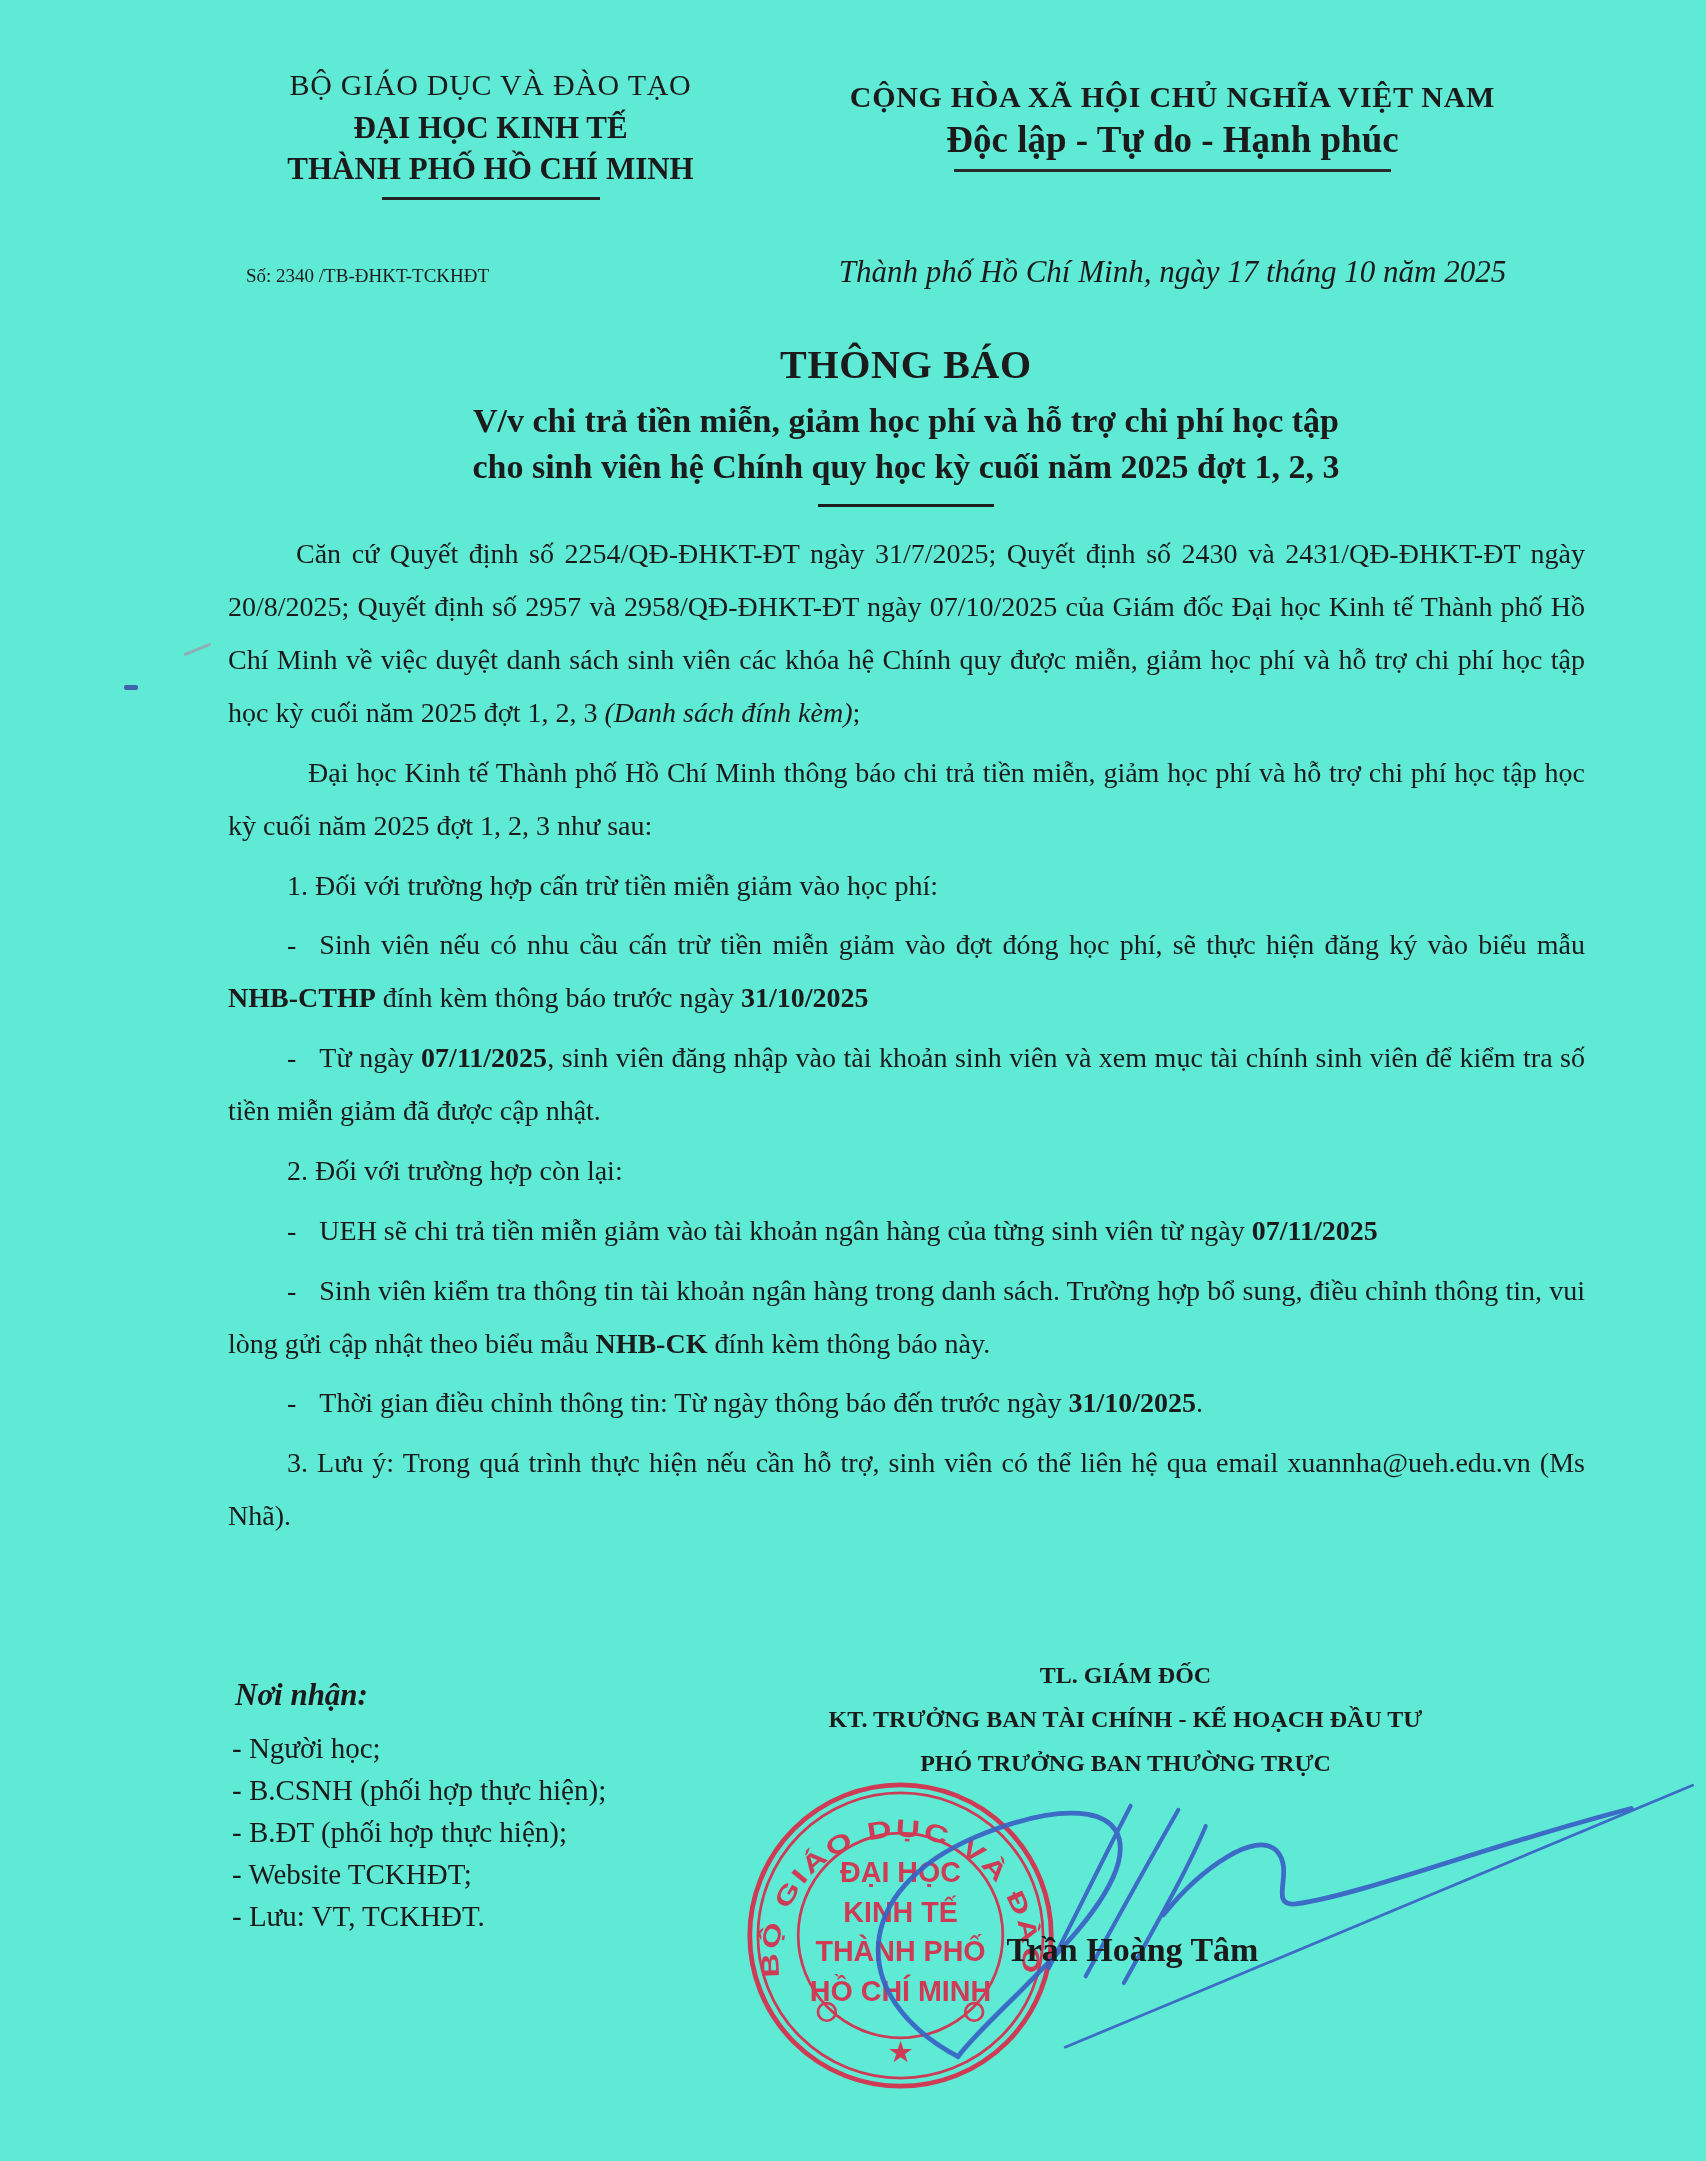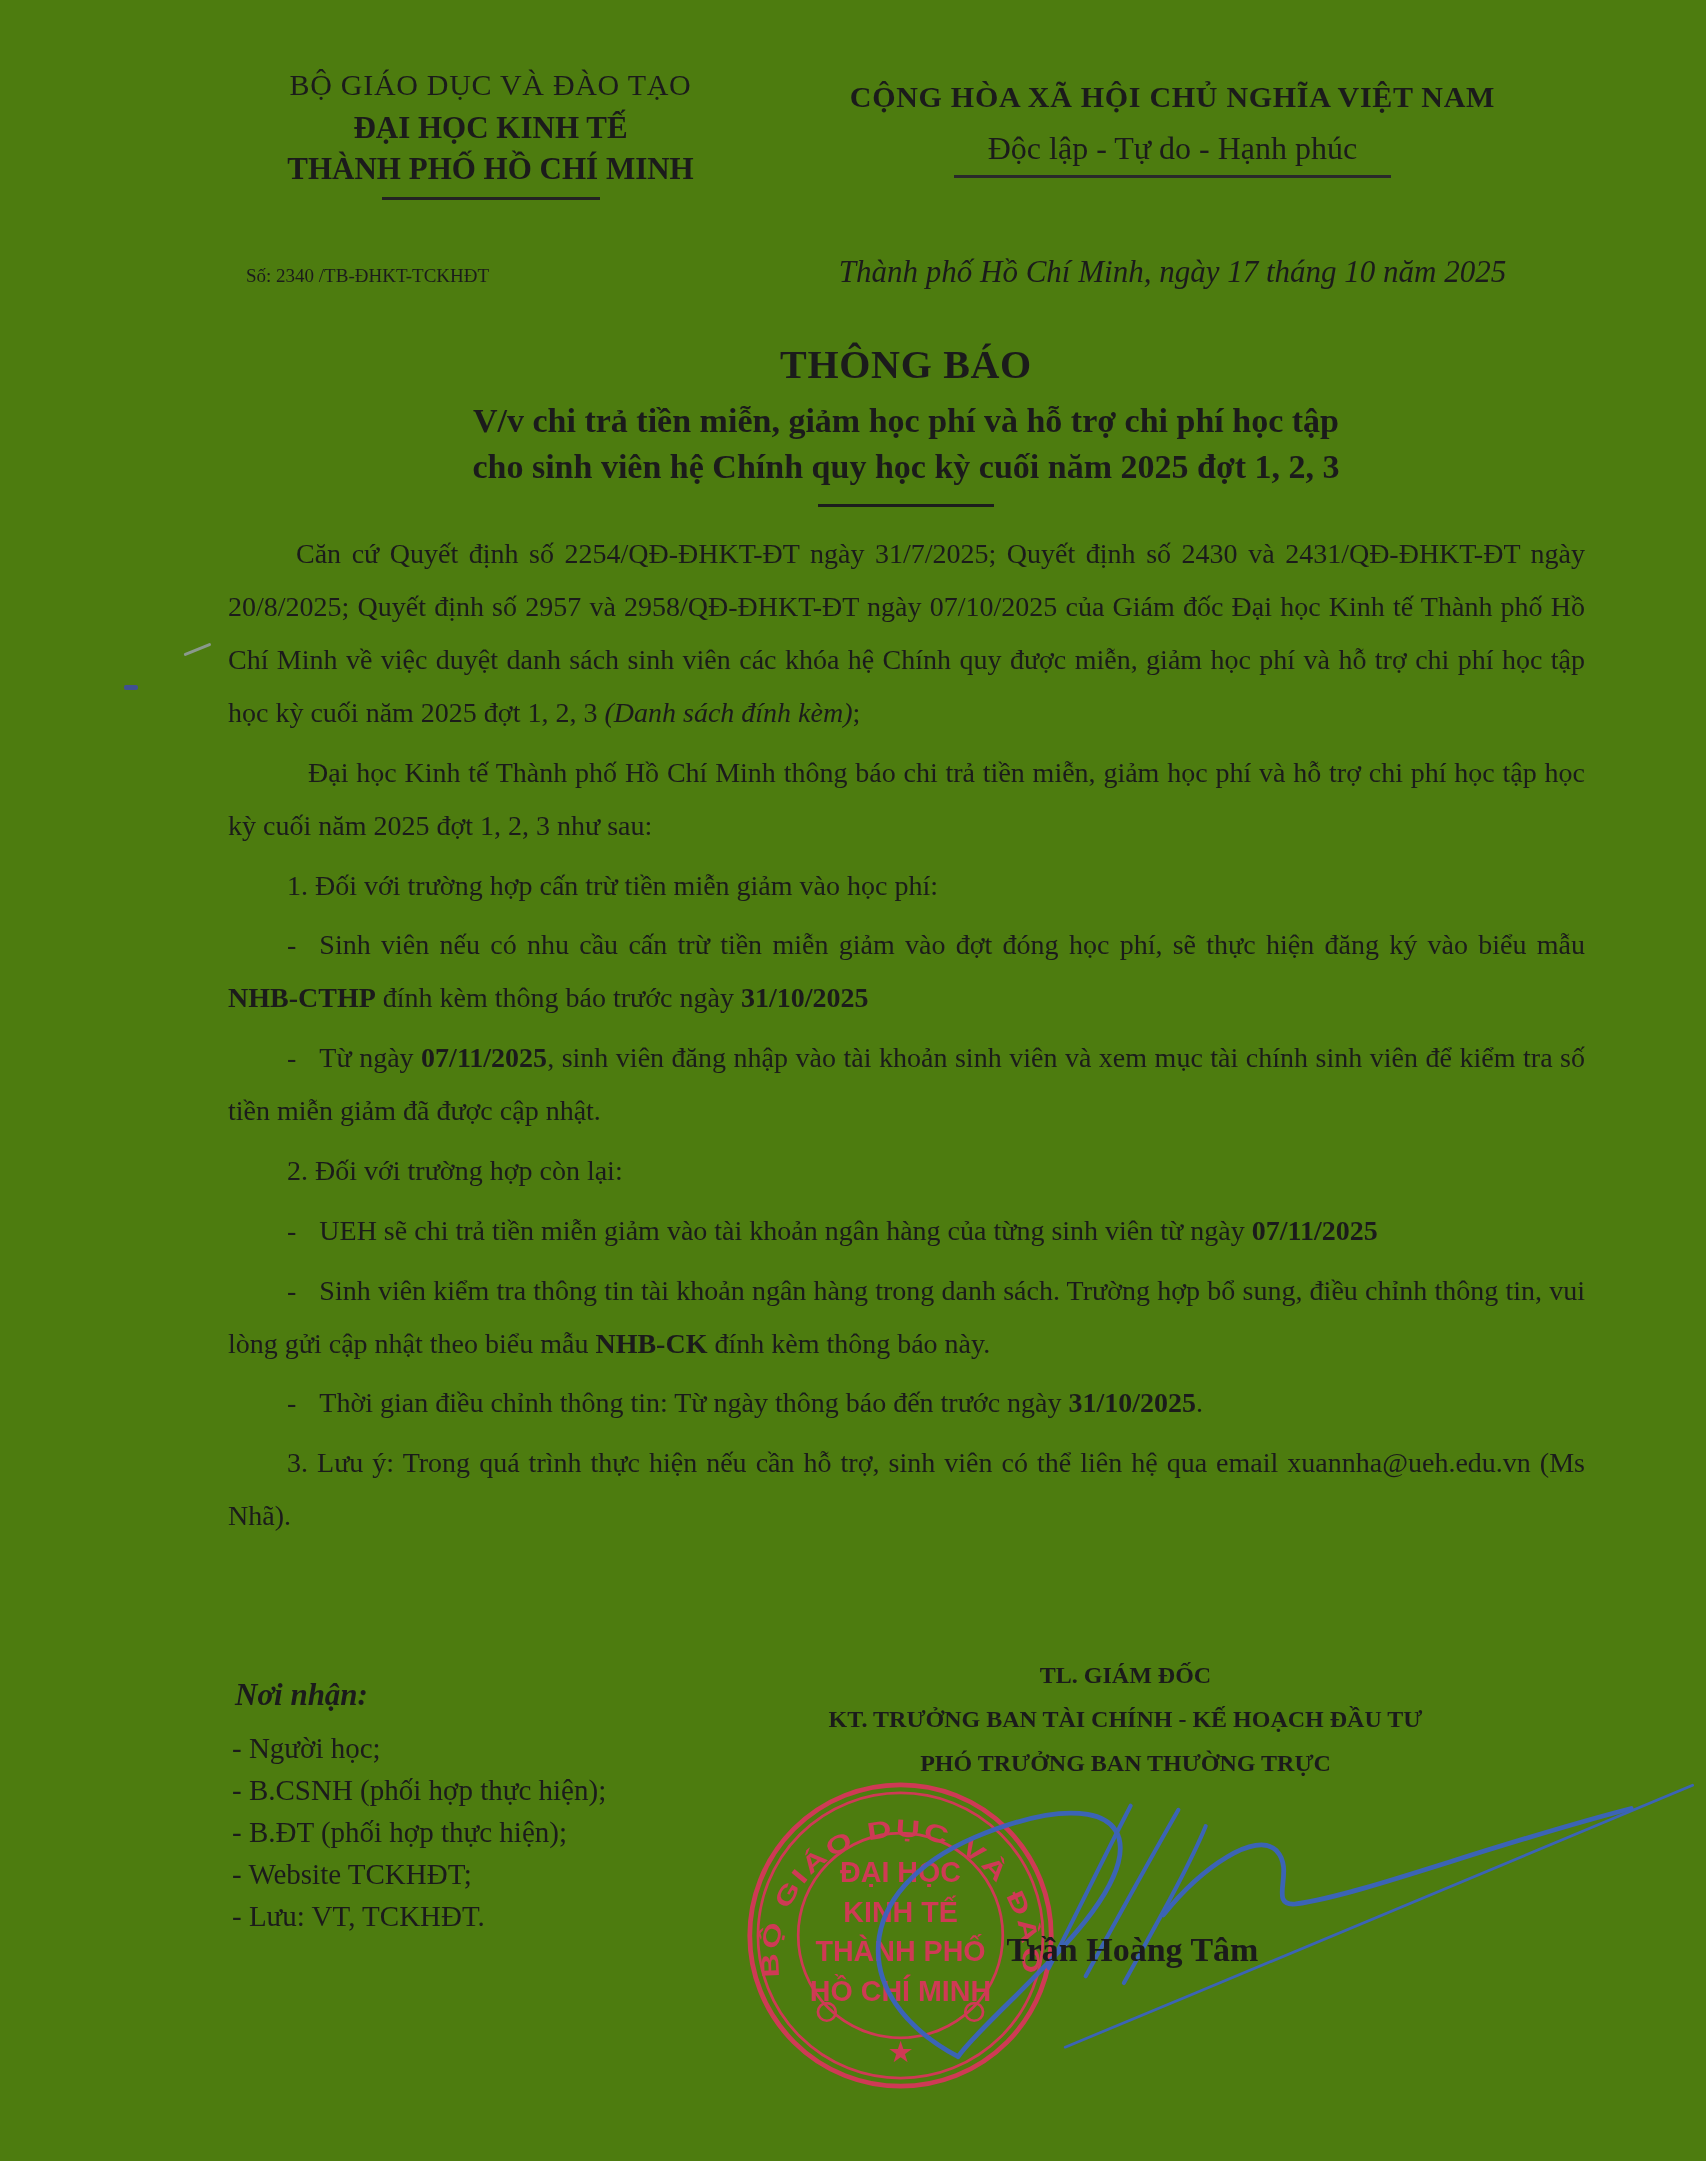--- a/index.html
+++ b/index.html
@@ -1,42 +1,42 @@
 <!DOCTYPE html>
 <html lang="vi" style="font-size:11px"><head>
 <meta charset="utf-8">
 <title>Thông báo</title>
 <style>
   * { margin:0; padding:0; box-sizing:border-box; }
   html,body { background:#e8e8e8; }
   .page {
     position:relative;
     width:1707px; height:2161px;
-    background:#4d7c0f;
+    background:#5eead4;
     font-family:"Liberation Serif", serif;
     color:#1b1b1b;
     overflow:hidden;
   }
   
   .hdr-left {
     position:absolute; left:252px; top:65px; width:477px;
     text-align:center; line-height:1.35;
   }
   .hdr-left .l1 { font-size:30px; font-weight:normal; letter-spacing:0.7px; }
   .hdr-left .l2 { font-size:31px; font-weight:bold; margin-top:1px; }
   .hdr-left .l3 { font-size:31px; font-weight:bold; }
   .hdr-left .rule { width:218px; height:2.7px; background:#232323; margin:6.8px auto 0 auto; }
   .doc-number { position:absolute; left:246px; top:265px; font-size:19px; }
 
   .hdr-right {
     position:absolute; left:746px; top:80px; width:853px;
     text-align:center;
   }
   .hdr-right .l1 { font-size:30px; font-weight:bold; letter-spacing:0.7px; }
-  .hdr-right .l2 { font-size:32px; font-weight:normal; margin-top:16px; }
+  .hdr-right .l2 { font-size:37px; font-weight:bold; margin-top:4px; }
   .hdr-right .rule { width:437px; height:2.7px; background:#2a2a2a; margin:8.2px auto 0 auto; }
   .date-line { position:absolute; left:746px; top:254px; width:853px; text-align:center;
                font-size:31px; font-style:italic; }
 
   
   .title-block { position:absolute; left:228px; top:341px; width:1356px; text-align:center; }
   .title-main { font-size:40px; font-weight:bold; letter-spacing:0.7px; }
   .title-sub  { font-size:34px; font-weight:bold; margin-top:9.5px; line-height:1.38; }
   .title-rule { width:176px; height:3.4px; background:#1d1d1d; margin:12.3px auto 0 auto; }
 

